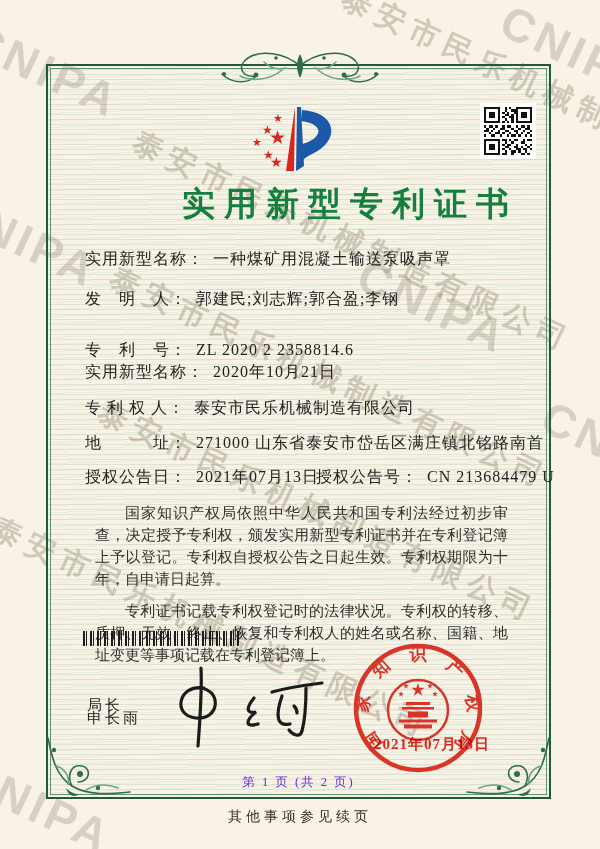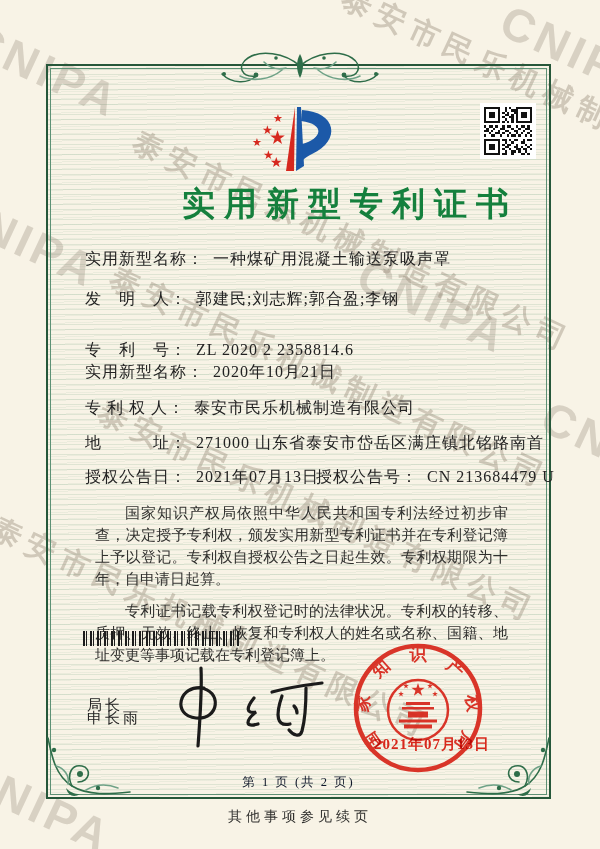--- a/index.html
+++ b/index.html
@@ -64,21 +64,21 @@
   }
   .director-title{position:absolute;left:87px;top:696px;font-size:15px;letter-spacing:3px;color:#222;}
   .director-name{position:absolute;left:87px;top:709px;font-size:15px;letter-spacing:3px;color:#222;}
   .signature{position:absolute;left:158px;top:658px;z-index:4;}
   .seal{position:absolute;left:348px;top:638px;z-index:5;mix-blend-mode:multiply;opacity:.94;}
   .seal-date{
     position:absolute;left:374px;top:735px;z-index:6;font-size:15px;font-weight:700;
     letter-spacing:1px;color:#d7281c;mix-blend-mode:multiply;
   }
   .page-no{position:absolute;left:46px;top:774px;width:505px;text-align:center;
-    font-size:12.5px;letter-spacing:2px;color:#0f172a;}
+    font-size:12.5px;letter-spacing:2px;color:#6d28d9;}
   .note{position:absolute;left:0;top:808px;width:600px;text-align:center;
     font-size:14px;letter-spacing:4px;color:#30302e;}
 </style>
 </head>
 <body>
 
 <div class="page">
 
   <div class="texture"></div>
 

